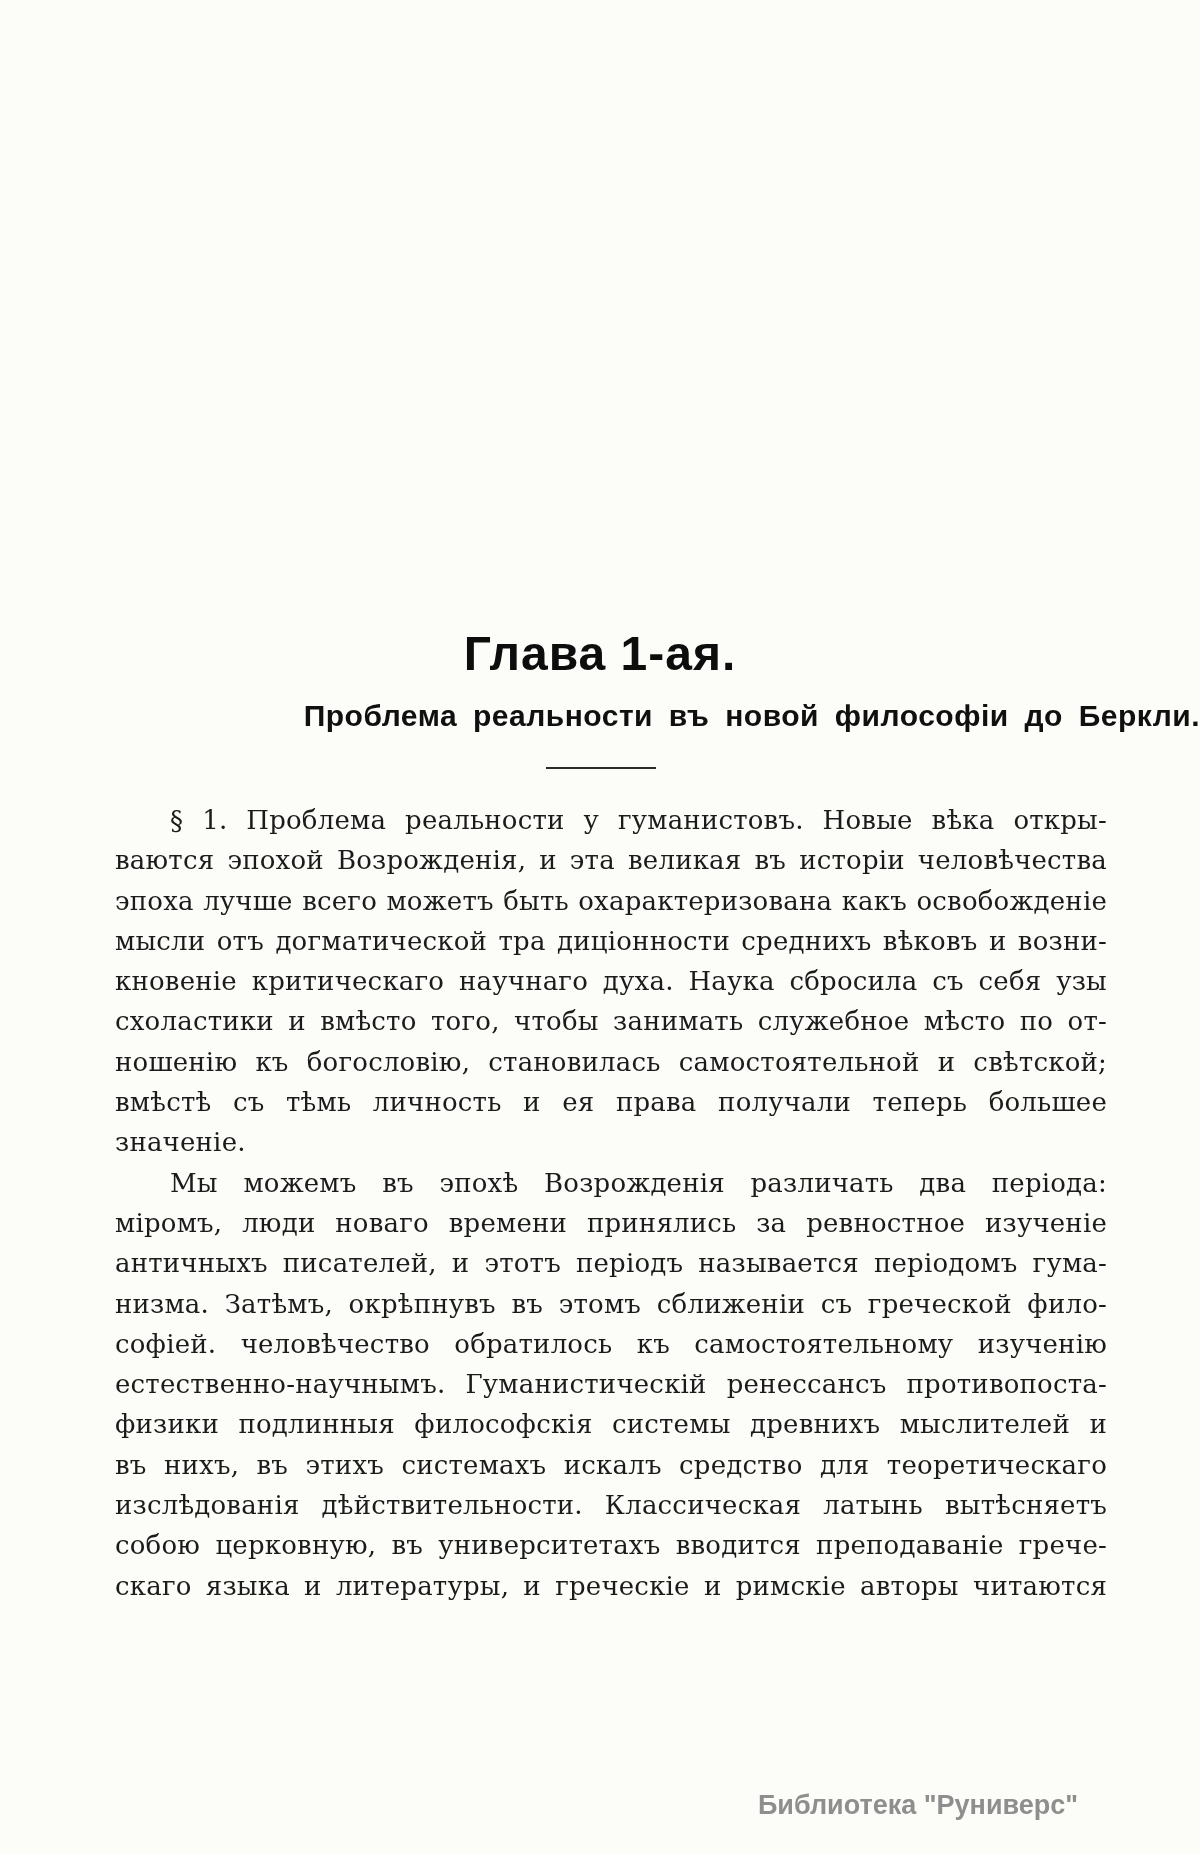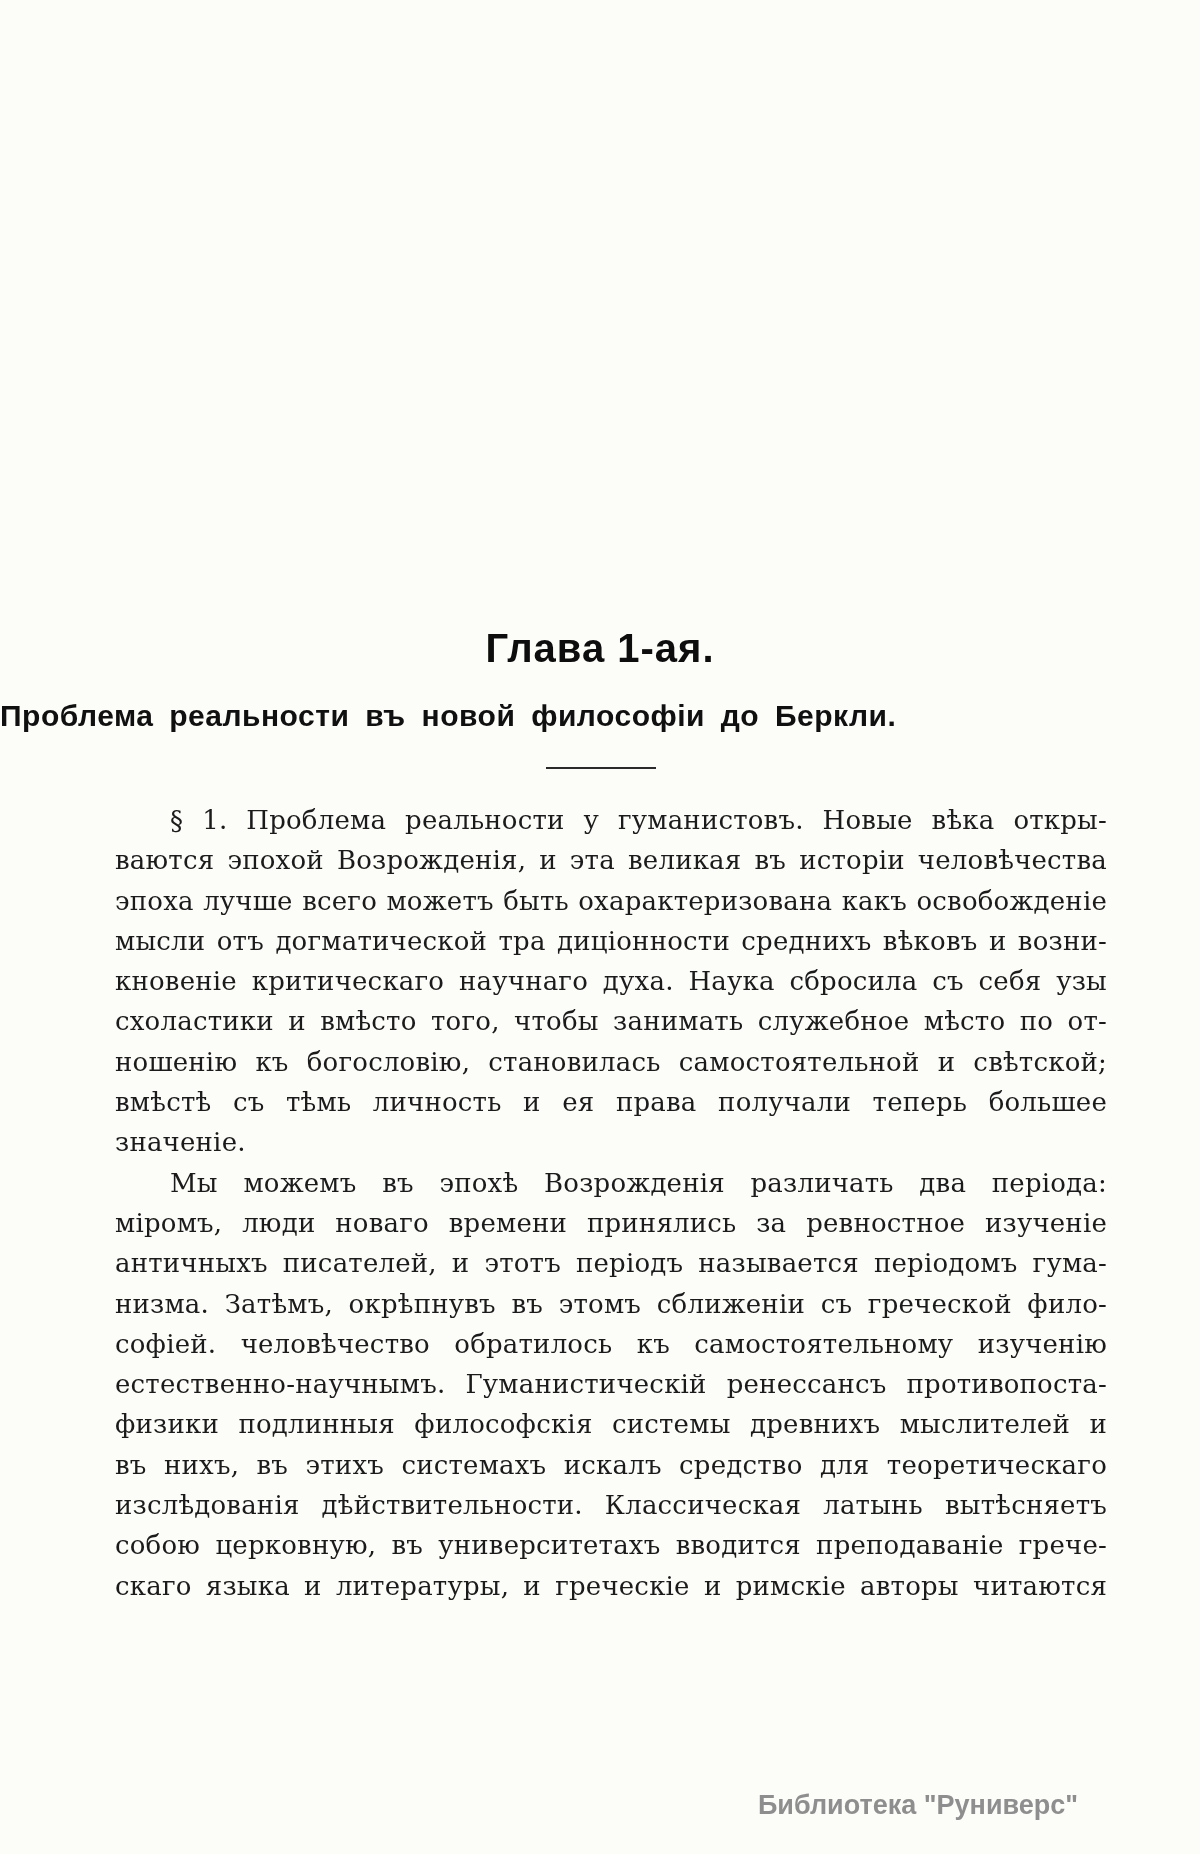--- a/index.html
+++ b/index.html
@@ -23,30 +23,30 @@
     background: var(--page-bg);
   }
   .chapter-title {
     position: absolute;
     top: 626px;
     left: 0;
     width: 1200px;
     text-align: center;
     font-family: "Liberation Sans", sans-serif;
     font-weight: bold;
-    font-size: 40px;
+    font-size: 48px;
     letter-spacing: 1px;
     color: #0d0d0d;
   }
   .chapter-subtitle {
     position: absolute;
     top: 699px;
     left: 0;
     width: 1200px;
-    text-align: left;
+    text-align: right;
     font-family: "Liberation Sans", sans-serif;
     font-weight: bold;
     font-size: 30px;
     word-spacing: 7px;
     letter-spacing: 0.5px;
     color: #101010;
   }
   .divider-rule {
     position: absolute;
     top: 767px;

